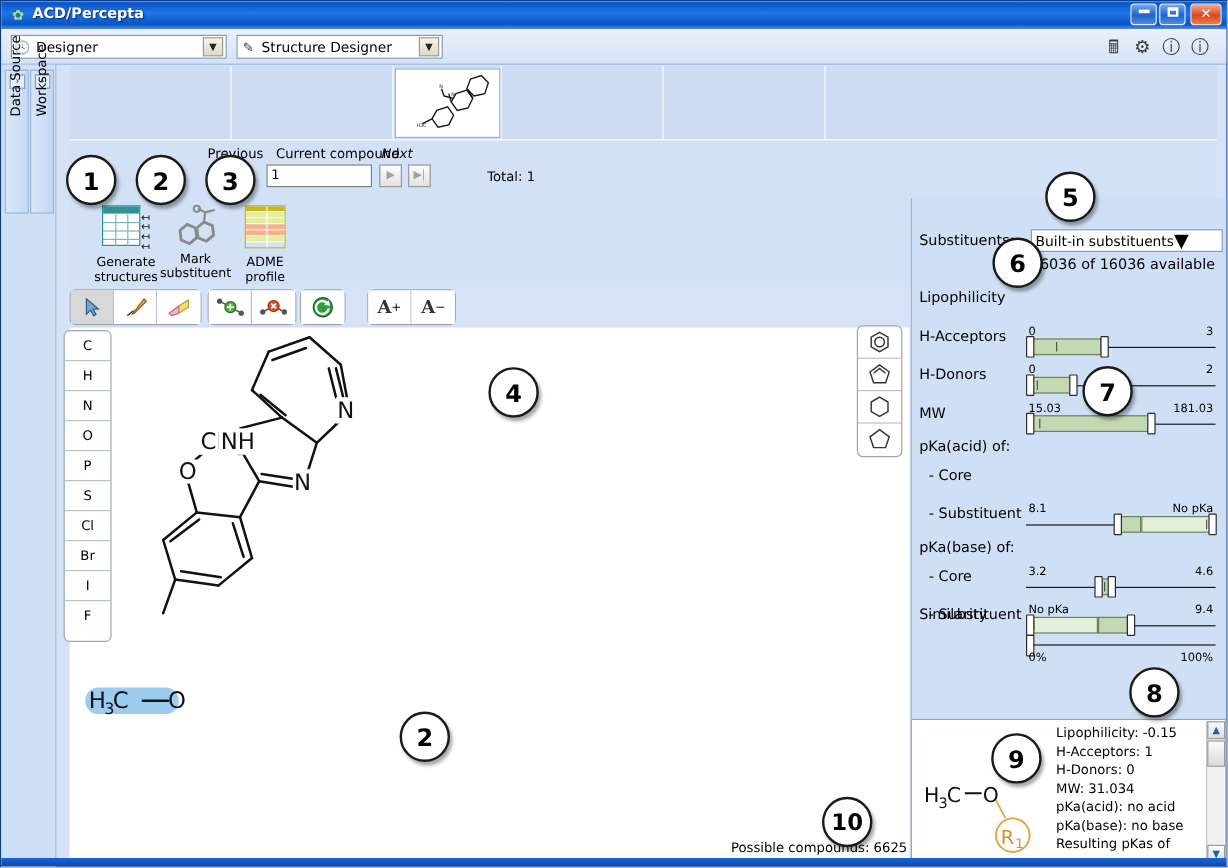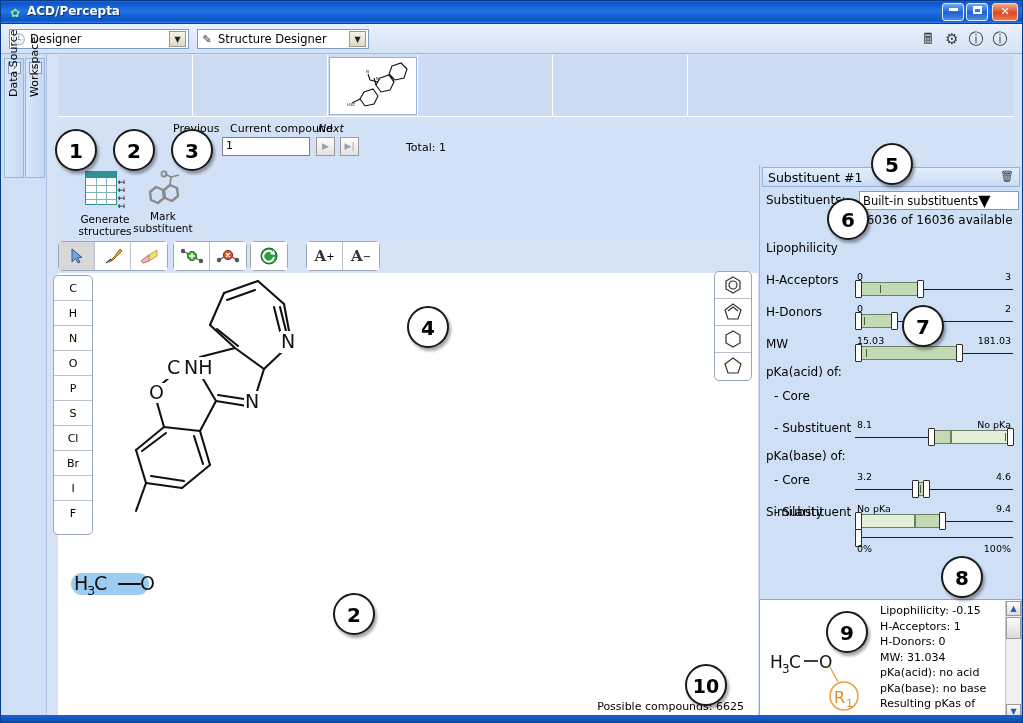--- a/index.html
+++ b/index.html
@@ -313,21 +313,21 @@
   #scroll-down { bottom: 0; }
   #scroll-thumb {
     position: absolute; left: 0; top: 16px; width: 15px; height: 22px;
     background: linear-gradient(to bottom,#fbfbfb,#dadada);
     border: 1px solid #9a9a9a;
   }
 
   
   #statusbar {
     position: absolute; left: 57px; bottom: 8px; width: 700px; height: 14px;
-    text-align: right; padding-right: 14px;
+    text-align: right; padding-right: 2px;
     font-size: 11px; color: #000;
   }
   #bottomstrip {
     position: absolute; left: 0; bottom: 0; width: 1021px; height: 7px;
     background: linear-gradient(to bottom,#1a63d2,#0b4bb4);
   }
 
   
   .callout {
     position: absolute; border-radius: 50%;
@@ -455,20 +455,35 @@
             <path d="M29,7 L37,5"></path>
             <path d="M29,7 L23,4"></path>
           </g>
           <circle cx="22" cy="4" r="2.6" fill="none" stroke="#8a8a8a" stroke-width="1.6"></circle>
         </svg>
       </div>
       <div class="clabel">Mark</div>
       <div class="clabel">substituent</div>
     </div>
 
+    <div class="cmdbtn" id="cmd-adme">
+      <div class="cglyph">
+        <div class="admeicon">
+          <div class="admerow" style="background:#cbb81f;"></div>
+          <div class="admerow" style="background:#e4ef9b;"></div>
+          <div class="admerow" style="background:#e4ef9b;"></div>
+          <div class="admerow" style="background:#f7b08a;"></div>
+          <div class="admerow" style="background:#f7b08a;"></div>
+          <div class="admerow" style="background:#e4ef9b;"></div>
+          <div style="position:absolute;left:17px;top:0;width:1px;height:34px;background:#ffffff;"></div>
+        </div>
+      </div>
+      <div class="clabel">ADME</div>
+      <div class="clabel">profile</div>
+    </div>
   </div>
 
   <div id="drawtools">
     <div class="tgroup" id="tg1">
       <div class="tbtn active">
         <svg width="20" height="20" viewBox="0 0 20 20">
           <path d="M5,3 L5,16 L8.5,12.5 L11,17 L13,16 L10.6,11.6 L15,11.5 Z" fill="#6fa8dc" stroke="#2e5d8a" stroke-width="1"></path>
         </svg>
       </div>
       <div class="tbtn">
@@ -630,24 +645,20 @@
       </svg>
     </div>
     <div class="ringbtn">
       <svg width="22" height="21" viewBox="0 0 22 21">
         <polygon points="11,2 19,8 16,17 6,17 3,8" fill="none" stroke="#333" stroke-width="1.2"></polygon>
       </svg>
     </div>
   </div>
 
   <div id="rightpanel">
-    <div id="panelheader">
-      <span class="ptitle">Substituent #1</span>
-      <span class="ptrash">🗑</span>
-    </div>
     <span class="rowlabel" style="top:28px;">Substituents:</span>
     <div id="combo-subst">
       <span class="ctext">Built-in substituents</span>
       <span class="carrow">▼</span>
     </div>
     <span id="avail-text">16036 of 16036 available</span>
 
     <span class="rowlabel" style="top:76px;">Lipophilicity</span>
     <span class="rowlabel" style="top:108px;">H-Acceptors</span>
     <span class="rowlabel" style="top:140px;">H-Donors</span>

